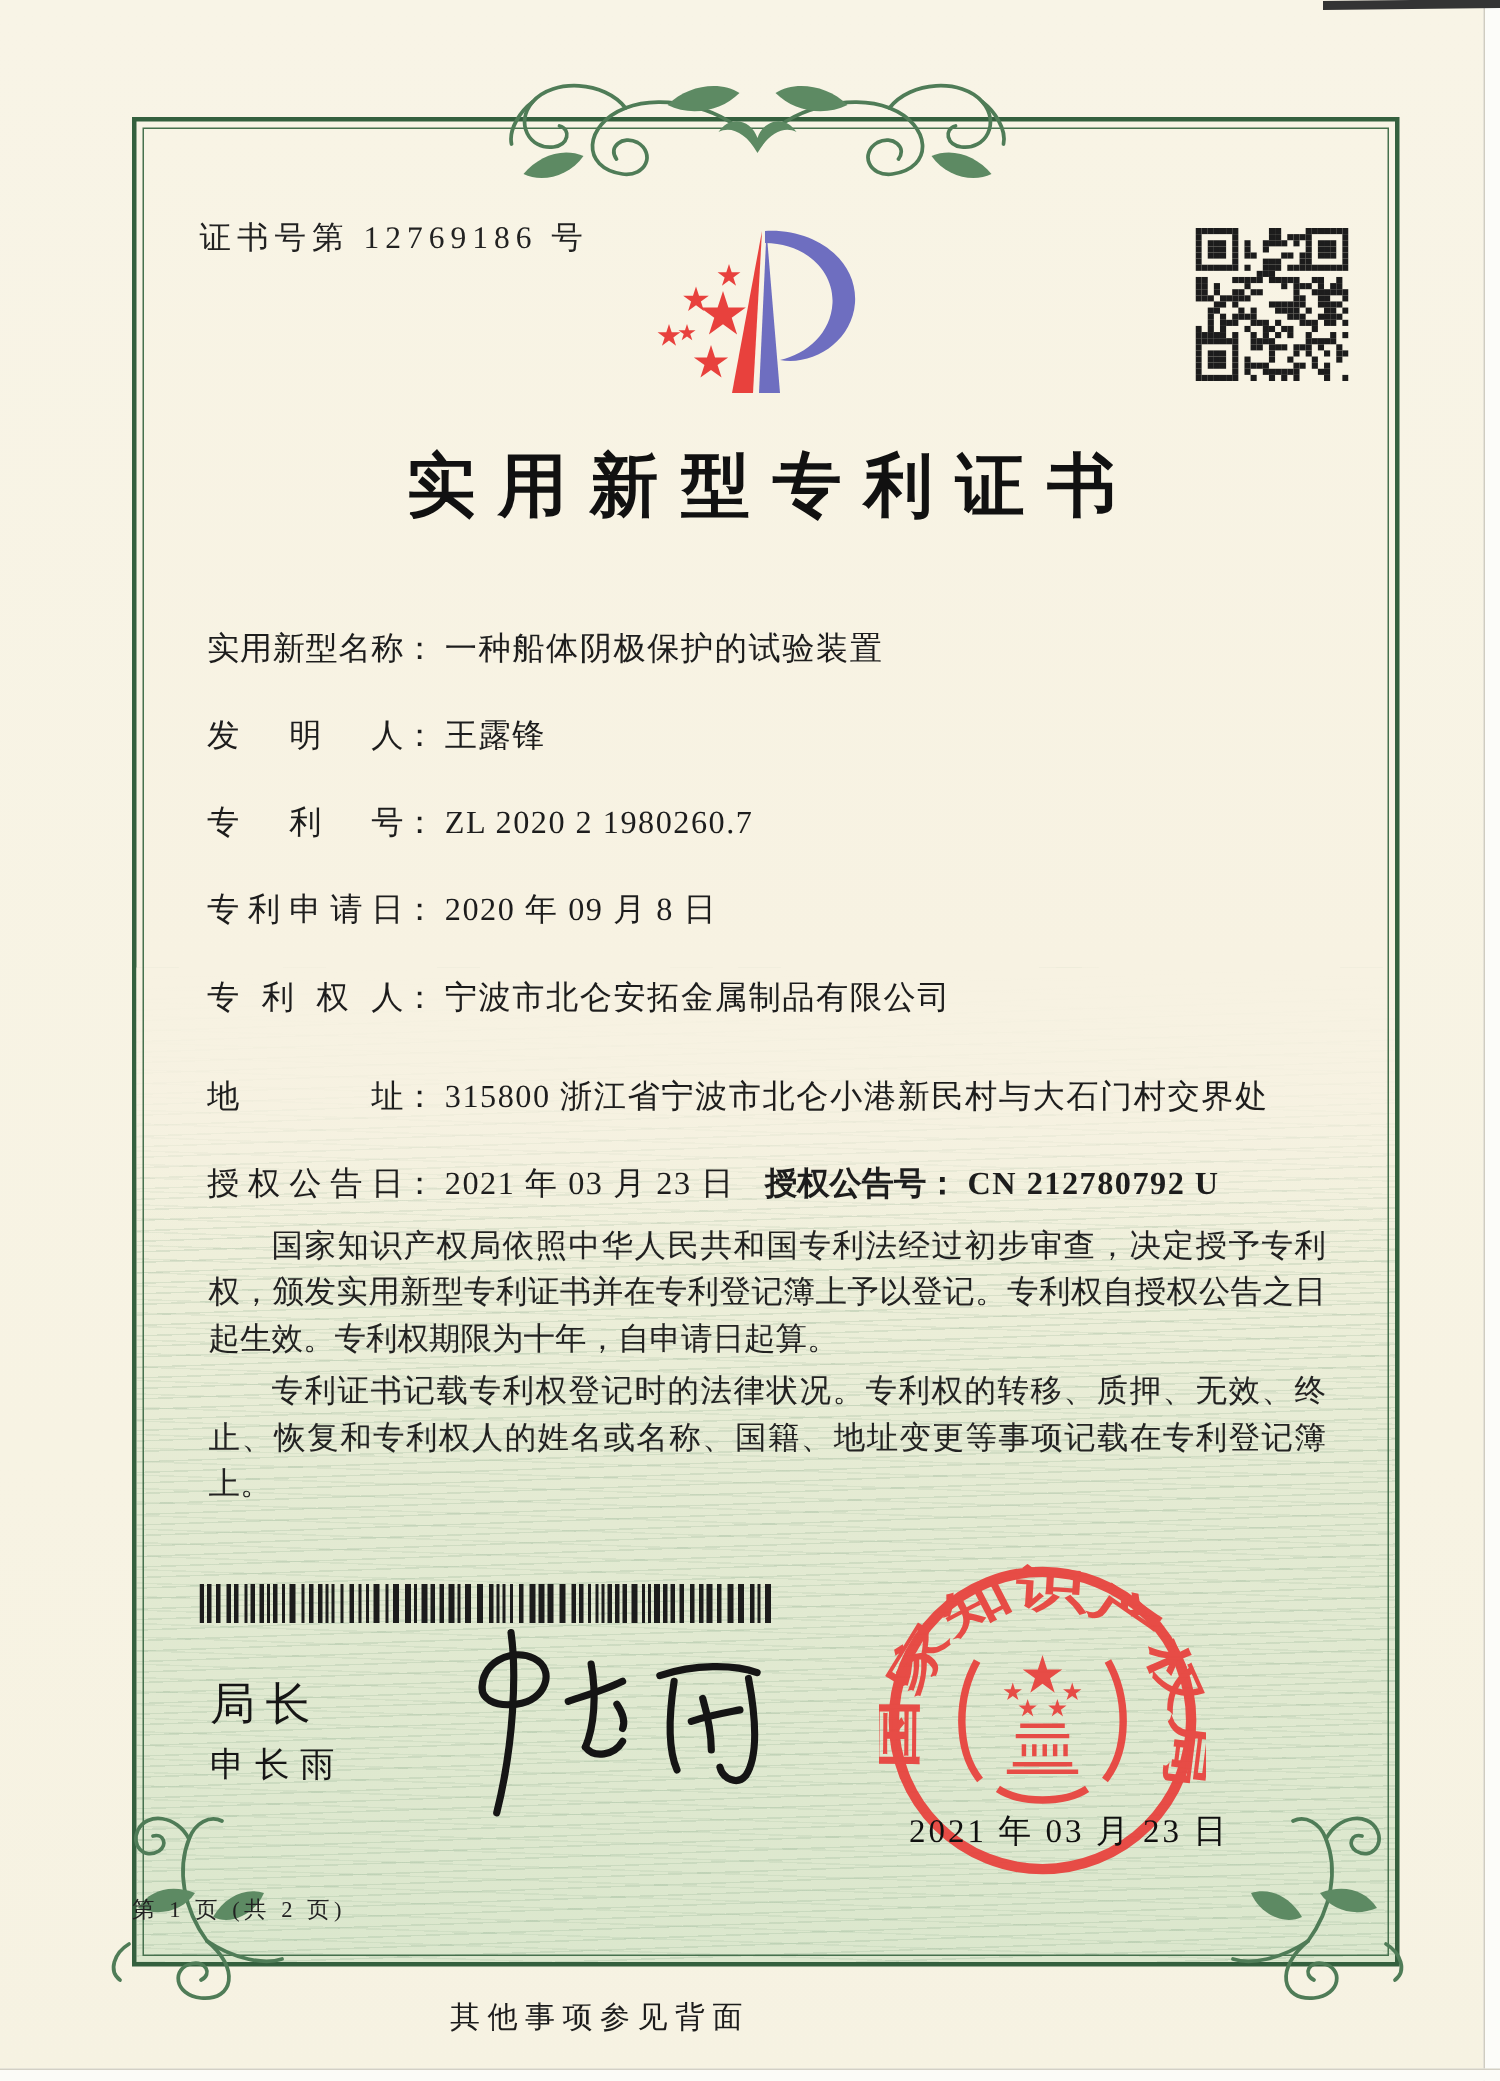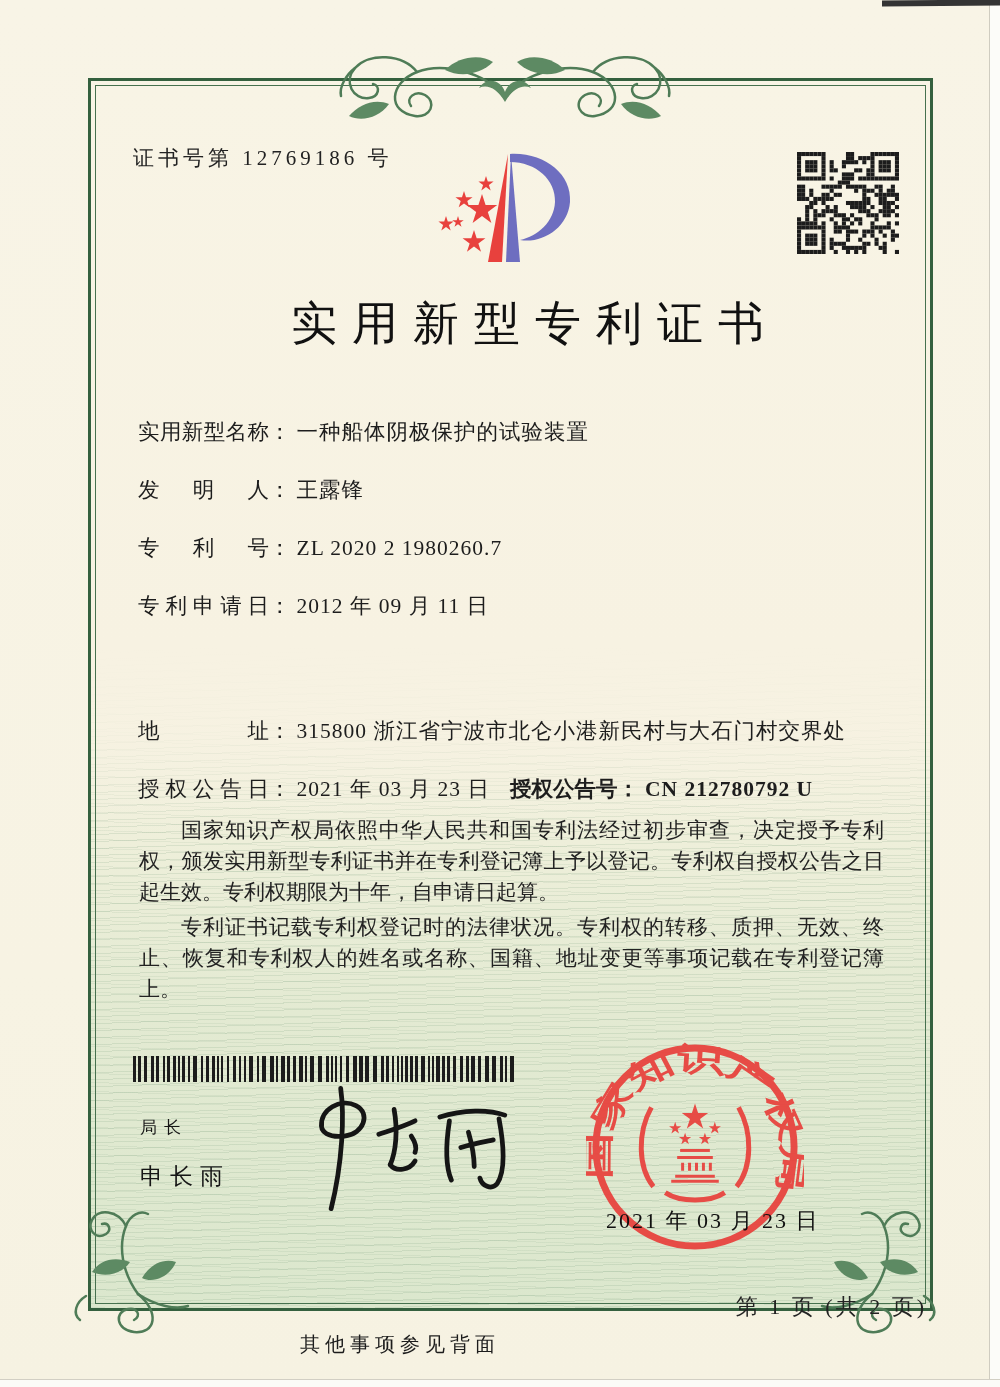--- a/index.html
+++ b/index.html
@@ -32,39 +32,39 @@
   .flourish{position:absolute;pointer-events:none;}
   .flourish.top{left:325px;top:44px;width:360px;height:90px;}
   .flourish.bl{left:42px;top:1198px;width:150px;height:150px;}
   .flourish.br{left:818px;top:1198px;width:150px;height:150px;transform:scaleX(-1);}
   
   .cert-no{position:absolute;left:133px;top:144px;font-size:21px;letter-spacing:4px;color:#222;}
   .logo{position:absolute;left:424px;top:140px;width:172px;height:138px;}
   .qr{position:absolute;left:797px;top:152px;width:102px;height:102px;}
   .title{
     position:absolute;left:88px;top:293px;width:839px;text-align:center;
-    font-size:46px;font-weight:normal;letter-spacing:15px;padding-left:15px;box-sizing:border-box;color:#111;margin-left:20px;
+    font-size:46px;font-weight:bold;letter-spacing:15px;padding-left:15px;box-sizing:border-box;color:#111;
   }
   
   .frow{position:absolute;left:138px;font-size:21.5px;color:#1d1d1d;white-space:nowrap;}
   .flabel{display:inline-block;width:131px;text-align:justify;text-align-last:justify;vertical-align:bottom;}
   .fcolon{display:inline-block;margin-right:6px;}
   .fval{letter-spacing:1px;}
   .frow .second{position:absolute;left:372px;top:0;font-weight:bold;}
   
   .body-text{position:absolute;left:135px;top:811px;width:753px;font-size:21px;line-height:31px;text-align:justify;color:#222;}
   .body-text p{margin:4px;text-indent:2em;}
   
   .barcode{position:absolute;left:133px;top:1056px;width:388px;height:26px;}
-  .sig-title{position:absolute;left:140px;top:1116px;font-size:17px;letter-spacing:7px;color:#161616;}
+  .sig-title{position:absolute;left:140px;top:1116px;font-size:30px;letter-spacing:7px;color:#161616;}
   .sig-name{position:absolute;left:140px;top:1161px;font-size:23px;letter-spacing:7px;color:#161616;text-align:center;}
   .signature{position:absolute;left:272px;top:1076px;width:248px;height:145px;}
   .seal{position:absolute;left:586px;top:1038px;width:218px;height:218px;opacity:.93;}
   .seal-date{position:absolute;left:606px;top:1206px;font-size:22px;letter-spacing:2px;color:#101010;z-index:6;}
-  .page-num{position:absolute;left:88px;top:1264px;width:839px;text-align:right;font-size:22px;letter-spacing:3px;color:#222;margin-top:28px;}
+  .page-num{position:absolute;left:88px;top:1264px;width:839px;text-align:left;font-size:15px;letter-spacing:3px;color:#222;}
   .back-note{position:absolute;left:0;top:1331px;width:800px;text-align:center;font-size:20px;letter-spacing:5px;color:#1c1c1c;}
   svg{display:block;}
 </style>
 </head>
 <body>
 
 <div class="paper">
 
   <div class="frame-outer">
     <div class="guilloche"></div>
@@ -452,21 +452,24 @@
   <div class="frow" style="top:417px">
     <span class="flabel">实用新型名称</span><span class="fcolon">：</span><span class="fval">一种船体阴极保护的试验装置</span>
   </div>
   <div class="frow" style="top:475px">
     <span class="flabel">发明人</span><span class="fcolon">：</span><span class="fval">王露锋</span>
   </div>
   <div class="frow" style="top:533px">
     <span class="flabel">专利号</span><span class="fcolon">：</span><span class="fval">ZL 2020 2 1980260.7</span>
   </div>
   <div class="frow" style="top:591px">
-    <span class="flabel">专利申请日</span><span class="fcolon">：</span><span class="fval">2012 年 09 月 11 日</span>
+    <span class="flabel">专利申请日</span><span class="fcolon">：</span><span class="fval">2020 年 09 月 8 日</span>
+  </div>
+  <div class="frow" style="top:650px">
+    <span class="flabel">专利权人</span><span class="fcolon">：</span><span class="fval">宁波市北仑安拓金属制品有限公司</span>
   </div>
   <div class="frow" style="top:716px">
     <span class="flabel">地址</span><span class="fcolon">：</span><span class="fval">315800 浙江省宁波市北仑小港新民村与大石门村交界处</span>
   </div>
   <div class="frow" style="top:774px">
     <span class="flabel">授权公告日</span><span class="fcolon">：</span><span class="fval">2021 年 03 月 23 日</span>
     <span class="second"><span>授权公告号</span><span class="fcolon">：</span><span class="fval">CN 212780792 U</span></span>
   </div>
 
   <div class="body-text">

